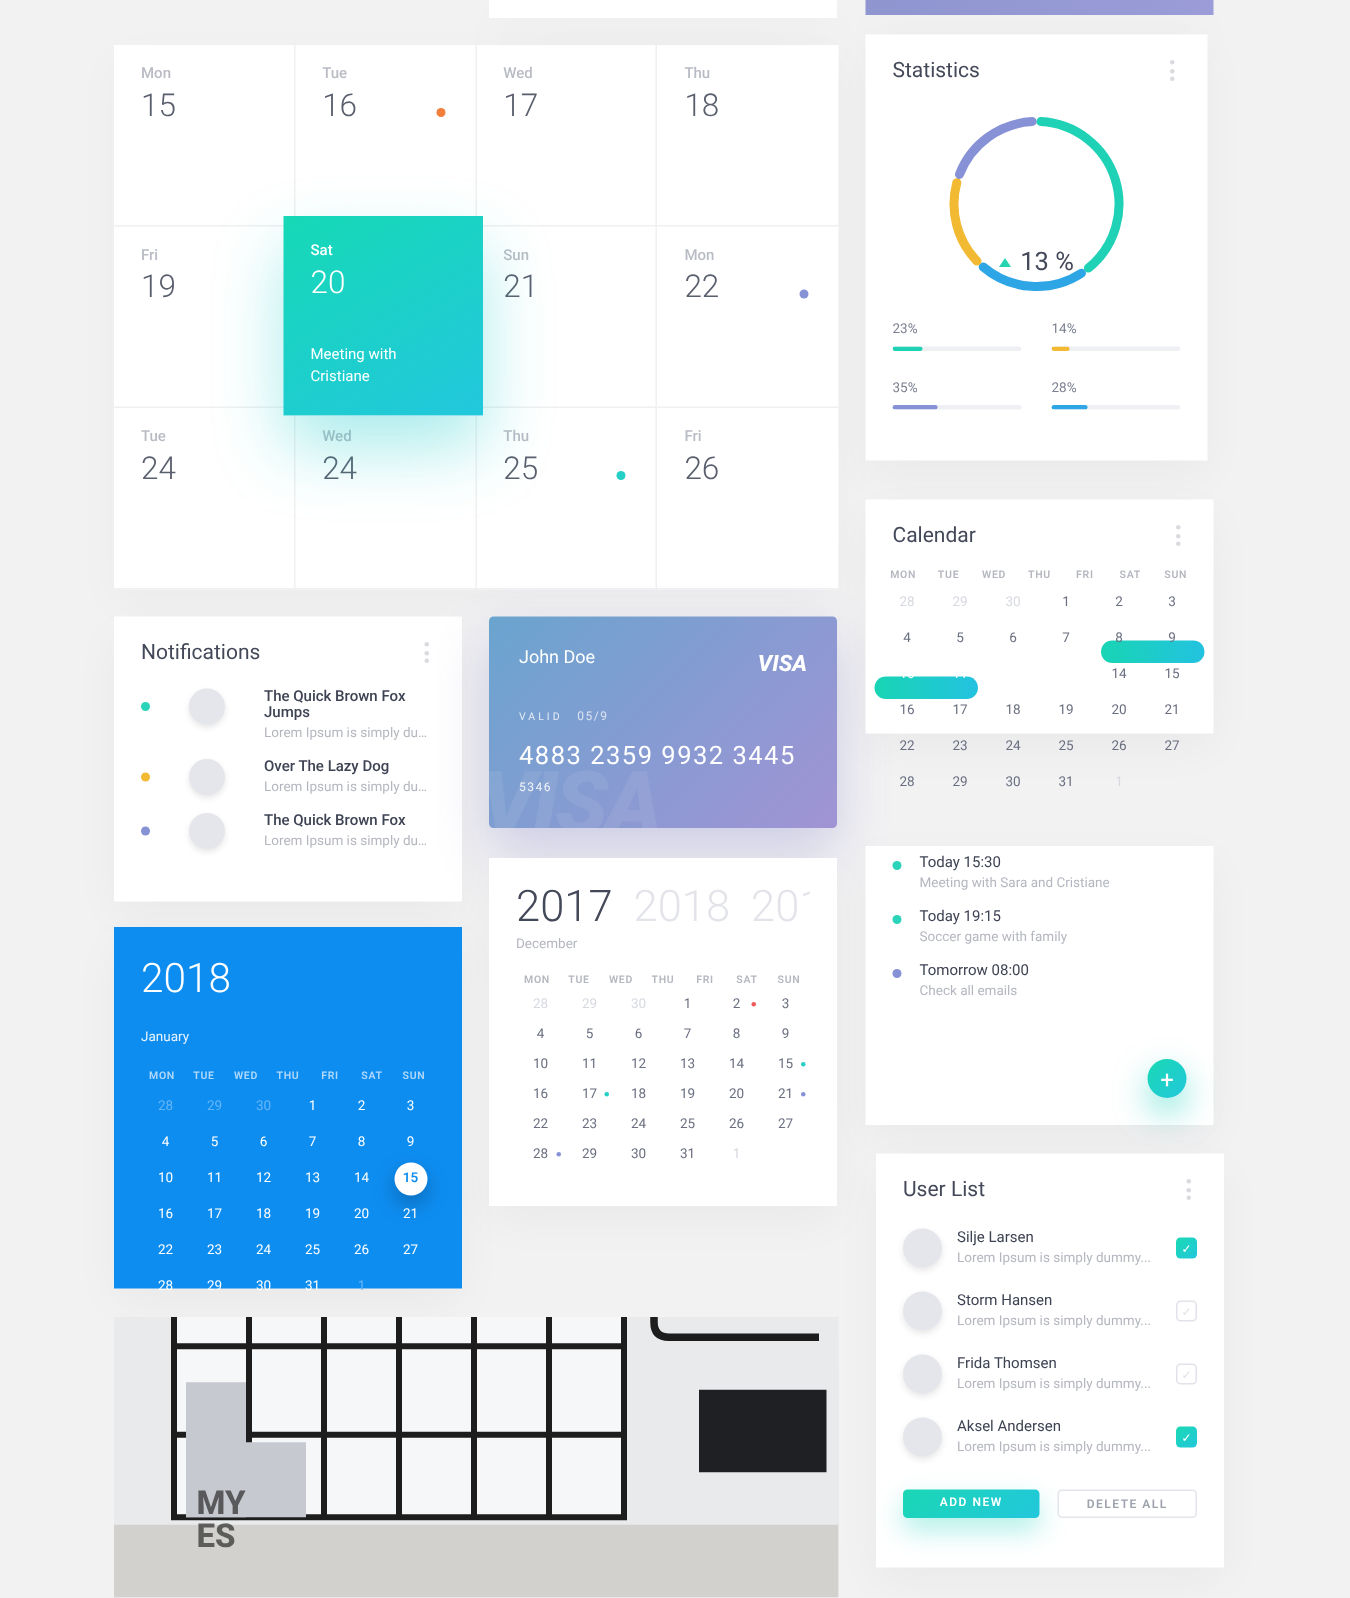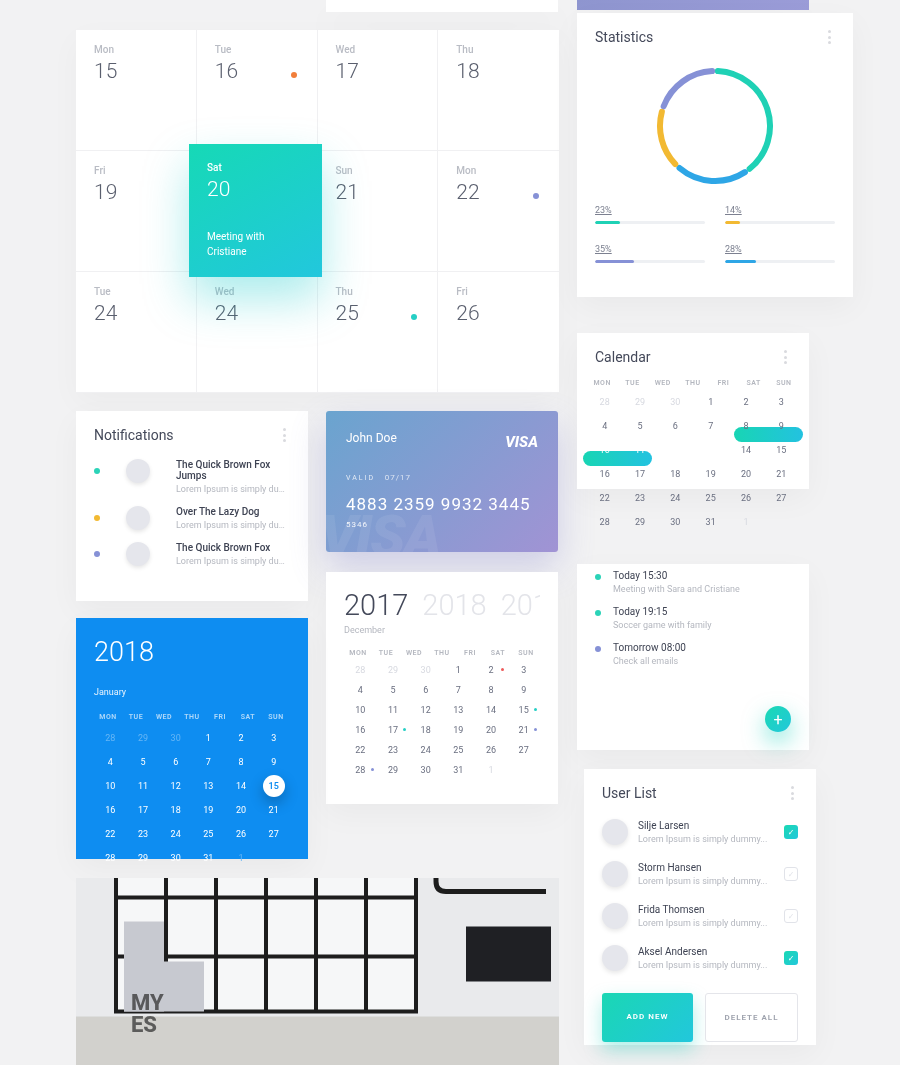--- a/index.html
+++ b/index.html
@@ -84,26 +84,26 @@
   .blue .dc.dim { color:#66b6f6;}
   .blue .sel { position:relative;}
   .blue .sel::before { content:""; position:absolute; left:50%; top:50%; width:22px;height:22px; background:#fff; border-radius:50%; transform:translate(-50%,-50%); box-shadow:0 6px 14px rgba(0,0,0,.25);}
   .blue .sel span{ position:relative; color:#0e8df1; font-weight:600;}
 
   
   .photo { left:76px; top:878px; width:483px; height:187px; position:absolute; overflow:hidden; background:linear-gradient(#eaeaec,#d8d9dc);}
   .photo svg { width:100%; height:100%; display:block;}
 
   
-  .stats { left:577px; top:13px; width:276px; height:284px;}
+  .stats { left:577px; top:23px; width:228px; height:284px;}
   .donut-wrap { display:flex; justify-content:center; padding-top:6px;}
   .donut-center { position:absolute; left:0; right:0; top:142px; text-align:center; font-size:17px; color:#44495a; display:flex;align-items:center;justify-content:center;gap:6px;}
   .tri-up { width:0;height:0;border-left:4px solid transparent;border-right:4px solid transparent;border-bottom:6px solid #25d5b1;}
   .bars { display:grid; grid-template-columns:1fr 1fr; gap:20px 20px; padding:14px 18px 18px;}
-  .bar-lbl { font-size:9px; color:#7c8090; margin-bottom:6px;text-decoration:underline;}
+  .bar-lbl { font-size:9px; color:#7c8090; margin-bottom:6px;}
   .bar-track { height:3px; background:#eef0f3; border-radius:2px; overflow:hidden;}
   .bar-fill { height:100%; border-radius:2px;}
 
   .rcal { left:577px; top:333px; width:232px; height:156px;}
   .rcal .dow-row { margin-top:4px; padding:0 10px;}
   .rcal .day-grid { padding:0 10px; row-gap:9px;}
   .rcal .dc { font-size:9px; color:#6a6f80; height:15px; line-height:15px;}
   .rcal .dc.dim { color:#d7d9e0;}
   .pill { position:absolute; height:15px; background:linear-gradient(90deg,#18d5b4,#23c2e0); border-radius:8px; z-index:0;}
   .rcal .dc.h { color:#fff; position:relative; z-index:1;}
@@ -121,21 +121,21 @@
   .users { left:584px; top:769px; width:232px; height:276px;}
   .user-item { display:flex; align-items:center; gap:10px; padding:8px 18px;}
   .user-av { width:26px;height:26px;border-radius:50%;background:#e5e6ec; box-shadow:0 2px 5px rgba(0,0,0,.1);}
   .user-txt { flex:1; min-width:0;}
   .user-n { font-size:10px; color:#3e4353;}
   .user-s { font-size:9px; color:#b4b7bf; margin-top:3px; white-space:nowrap;overflow:hidden;text-overflow:ellipsis;}
   .chk { width:14px;height:14px;border-radius:3px; display:flex;align-items:center;justify-content:center; font-size:8px; flex:none;}
   .chk.on { background:linear-gradient(135deg,#1ad9b3,#22c7dc); color:#fff;}
   .chk.off { border:1px solid #e1e3e9; color:#e1e3e9;}
   .btn-row { display:flex; gap:12px; padding:14px 18px 0;}
-  .btn { flex:1; text-align:center; font-size:8px; letter-spacing:1px; padding:19px 0; border-radius:3px; cursor:pointer; font-weight:600;}
+  .btn { flex:1; text-align:center; font-size:8px; letter-spacing:1px; padding:4px 0; border-radius:3px; cursor:pointer; font-weight:600;}
   .btn.primary { background:linear-gradient(135deg,#1ad7b4,#22c7dc); color:#fff; box-shadow:0 8px 18px rgba(24,210,190,.35);}
   .btn.ghost { border:1px solid #e4e5ea; color:#9ea2ad; background:#fff;}
 </style>
 </head>
 <body>
 
 <div class="top-fade-card a"></div>
 <div class="top-fade-card b"></div>
 
 <div class="big-cal" id="big-cal">
@@ -233,21 +233,21 @@
       </div>
     </div>
 </div>
 
 <div class="visa">
   <div class="visa-bg">VISA</div>
   <div class="visa-name">John Doe</div>
   <div class="visa-logo">VISA</div>
   <div class="visa-valid">
     <span>VALID</span>
-    <span class="visa-date">07/17</span>
+    <span class="visa-date">05/9</span>
   </div>
   <div class="visa-num">4883 2359 9932 3445</div>
   <div class="visa-cvv">5346</div>
 </div>
 
 <div class="card cal17">
   <div class="year-row" id="year-row">
       <div class="year">2017</div>
       <div class="year dim">2018</div>
       <div class="year dim">201</div>
@@ -396,20 +396,24 @@
         <span></span>
       </div>
   </div>
   <div class="donut-wrap">
     <svg id="donut" width="130" height="130" viewBox="0 0 130 130">
         <path d="M67.87847759336192 10.075375588498439 A 55 55 0 0 1 99.61262150774107 107.7430278801334" stroke="#1fd1b5" stroke-width="6" fill="none" stroke-linecap="round"></path>
         <path d="M94.9551469258265 111.12688123699832 A 55 55 0 0 1 29.49982717518273 107.00878157490533" stroke="#2ea6e6" stroke-width="6" fill="none" stroke-linecap="round"></path>
         <path d="M25.303187454590102 103.06787456287239 A 55 55 0 0 1 11.874079554101236 50.76495251936138" stroke="#f2b932" stroke-width="6" fill="none" stroke-linecap="round"></path>
         <path d="M13.653076542653906 45.28976277500848 A 55 55 0 0 1 62.121522406638064 10.075375588498439" stroke="#8691d6" stroke-width="6" fill="none" stroke-linecap="round"></path>
       </svg>
+  </div>
+  <div class="donut-center">
+    <span class="tri-up"></span>
+    <span>13 %</span>
   </div>
   <div class="bars" id="stat-bars">
       <div>
         <div class="bar-lbl">23%</div>
         <div class="bar-track">
           <div class="bar-fill" style="width:23%;background:#1fd1b5"></div>
         </div>
       </div>
       <div>
         <div class="bar-lbl">14%</div>

